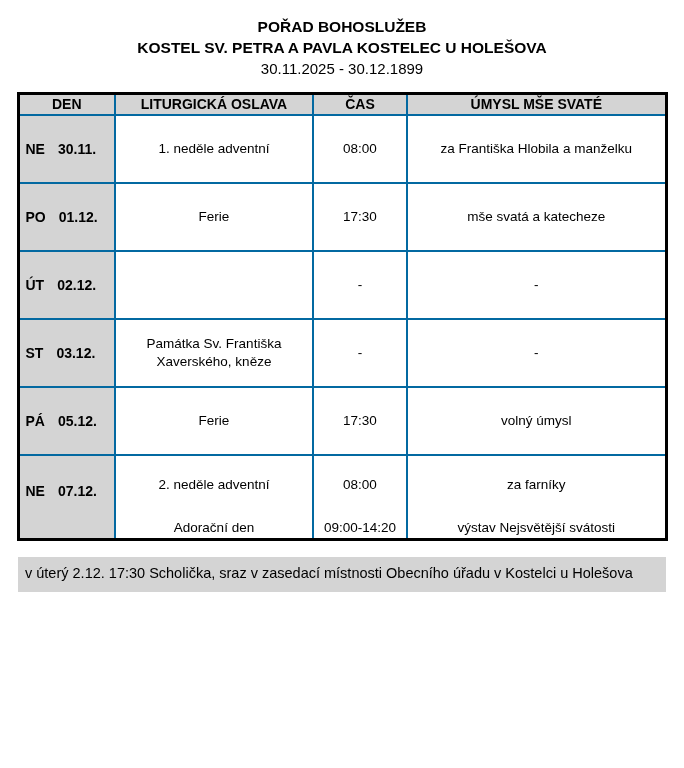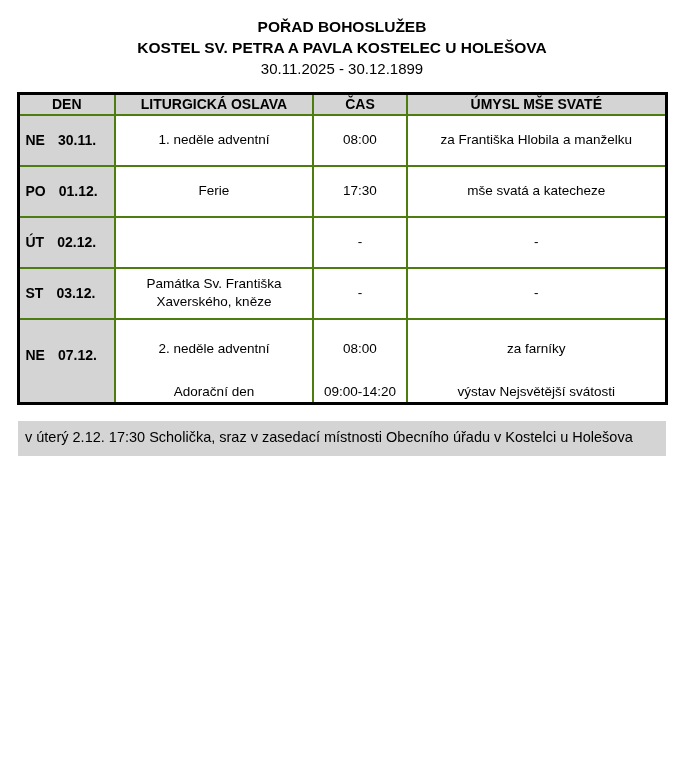--- a/index.html
+++ b/index.html
@@ -18,32 +18,32 @@
   .doc-daterange { font-weight: normal; font-size: 15px; line-height: 21px; }
 
   
   table.schedule {
     width: 648px;
     margin: 0 auto;
     border-collapse: collapse;
     border: 3px solid #000;
     table-layout: fixed;
   }
-  table.schedule th, table.schedule td { border: 2px solid #4d7c0f; margin-top: 36px; }
+  table.schedule th, table.schedule td { border: 2px solid #0369a1; margin-top: 36px; }
   table.schedule th {
     background: #d4d4d4;
     font-size: 14px;
     font-weight: bold;
     height: 21px;
     text-align: center;
     vertical-align: middle;
     overflow: hidden;
     white-space: nowrap;
   }
-  tr.body-row { height: 51px; }
+  tr.body-row { height: 68px; }
   tr.body-row.last-row { height: 85px; }
   td {
     text-align: center;
     vertical-align: middle;
     font-size: 13.5px;
     line-height: 18px;
     position: relative;
     padding: 2px;
   }
   td.day-cell {
@@ -142,20 +142,32 @@
           <td>
             <div class="primary">Památka Sv. Františka Xaverského, kněze</div>
           </td>
           <td>
             <div class="primary">-</div>
           </td>
           <td>
             <div class="primary">-</div>
           </td>
         </tr>
+        <tr class="body-row">
+          <td class="day-cell"><span class="day-part">PÁ</span><span class="date-part">05.12.</span></td>
+          <td>
+            <div class="primary">Ferie</div>
+          </td>
+          <td>
+            <div class="primary">17:30</div>
+          </td>
+          <td>
+            <div class="primary">volný úmysl</div>
+          </td>
+        </tr>
         <tr class="body-row last-row">
           <td class="day-cell"><span class="day-part">NE</span><span class="date-part">07.12.</span></td>
           <td class="has-secondary">
             <div class="primary">2. neděle adventní</div>
             <div class="secondary">Adorační den</div>
           </td>
           <td class="has-secondary">
             <div class="primary">08:00</div>
             <div class="secondary">09:00-14:20</div>
           </td>

